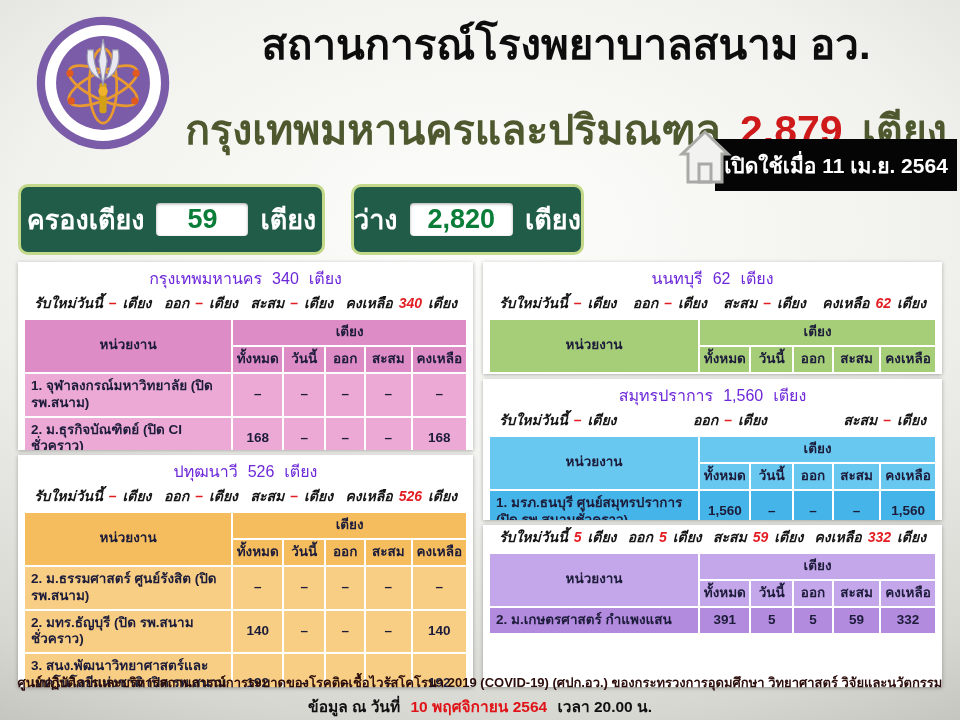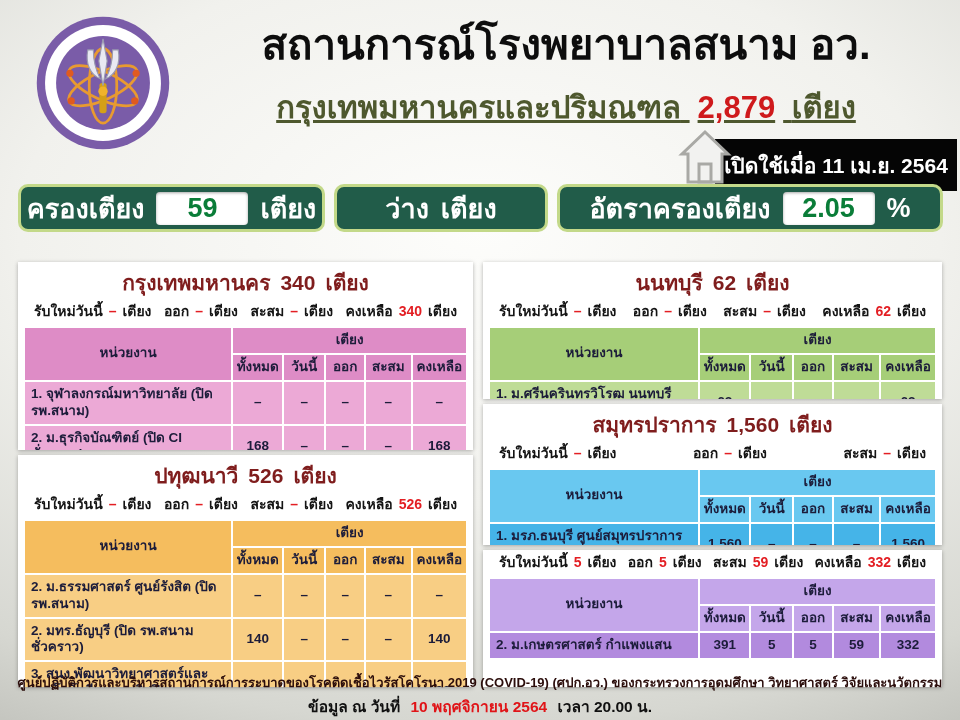--- a/index.html
+++ b/index.html
@@ -5,29 +5,29 @@
   html,body{margin:0;padding:0;}
   .page{
     position:relative;width:960px;height:720px;overflow:hidden;
     font-family:"Liberation Sans",sans-serif;
     background:radial-gradient(ellipse 120% 95% at 50% 32%, #fdfdfb 0%, #f1f1ed 40%, #d6d7d1 72%, #a9aaa4 100%);
   }
   
   .logo-wrap{position:absolute;left:34px;top:14px;width:138px;height:138px;}
   .hdr-text{position:absolute;left:180px;right:8px;top:22px;text-align:center;}
   .main-title{font-size:42px;font-weight:800;color:#0d0d0d;letter-spacing:0;line-height:1.1;}
-  .sub-title{margin-top:14px;font-size:31px;font-weight:800;color:#4e582e;text-decoration:underline;}
+  .sub-title{margin-top:29px;font-size:41px;font-weight:800;color:#4e582e;}
   .sub-title .red-val{color:#cf1a1c;margin:0 8px;}
   .date-box{
     position:absolute;right:3px;top:139px;width:242px;height:52px;background:#050505;
     color:#ffffff;font-size:21px;font-weight:800;display:flex;align-items:center;justify-content:center;
   }
   .house-wrap{position:absolute;right:228px;top:128px;width:54px;height:58px;z-index:2;}
   
-  .stats-row{position:absolute;left:18px;right:17px;top:184px;height:48px;display:flex;gap:9px;}
+  .stats-row{position:absolute;left:18px;right:17px;top:184px;height:71px;display:flex;gap:26px;}
   .stat-box{
     background:#215c49;border:3px solid #c3d989;border-radius:10px;box-sizing:border-box;
     color:#fff;display:flex;align-items:center;justify-content:center;gap:12px;
     font-size:27px;font-weight:800;
   }
   .stat-box .val{
     background:#ffffff;border-radius:4px;padding:1px 18px;color:#0a7d38;min-width:56px;text-align:center;
     box-shadow:inset 0 1px 3px rgba(0,0,0,.35);
   }
   .sb-0{flex:0 0 307px;} .sb-1{flex:0 0 214px;} .sb-2{flex:1;}
@@ -35,28 +35,28 @@
   .main{position:absolute;left:18px;right:18px;top:262px;bottom:33px;display:flex;gap:10px;}
   .col{display:flex;flex-direction:column;gap:5px;}
   .col-left{flex:0 0 455px;}
   .col-right{flex:1;}
   .card{
     background:#ffffff;box-shadow:0 1px 4px rgba(0,0,0,.3);
     padding:1px 5px 5px;box-sizing:border-box;overflow:hidden;
   }
   .col-left .card:nth-child(1){height:188px;}
   .col-left .card:nth-child(2){flex:1;}
-  .col-right .card:nth-child(1){height:137px;}
+  .col-right .card:nth-child(1){height:112px;}
   .col-right .card:nth-child(2){height:141px;}
   .col-right .card:nth-child(3){flex:1;}
-  .card-title{text-align:center;font-size:21px;font-weight:700;color:#7f1d1d;padding:3px 0 1px;}
+  .card-title{text-align:center;font-size:16px;font-weight:400;color:#6d28d9;padding:3px 0 1px;}
   .card-title span{margin:0 5px;}
   .summary{display:flex;justify-content:space-between;align-items:baseline;
     padding:0 8px 4px;font-size:14px;font-weight:700;color:#141414;}
-  .summary .seg span{margin:0 3px;}
+  .summary .seg span{margin:0 3px;font-style:italic;}
   .summary .red-val{color:#e31e23;}
   
   table.beds{width:100%;border-collapse:collapse;table-layout:fixed;}
   table.beds th,table.beds td{
     border:2px solid #ffffff;font-size:13.5px;font-weight:700;color:#1c1c3a;
     text-align:center;padding:4px 2px;line-height:1.25;
   }
   table.beds th{background:var(--head);}
   table.beds td{background:var(--row);}
   table.beds td.org{text-align:left;padding-left:6px;}
@@ -120,26 +120,22 @@
   <div class="date-box">เปิดใช้เมื่อ 11 เม.ย. 2564</div>
 
   <div class="stats-row">
     <div class="stat-box sb-0">
       <span>ครองเตียง</span>
       <span class="val">59</span>
       <span>เตียง</span>
     </div>
     <div class="stat-box sb-1">
       <span>ว่าง</span>
+      <span class="val">2,820</span>
       <span>เตียง</span>
-    </div>
-    <div class="stat-box sb-2">
-      <span>อัตราครองเตียง</span>
-      <span class="val">2.05</span>
-      <span>%</span>
     </div>
   </div>
 
   <div class="main">
     <div class="col col-left" id="col-left">
         <div class="card theme-pink">
           <div class="card-title"><span>กรุงเทพมหานคร</span><span>340</span><span>เตียง</span></div>
           <div class="summary">
             <span class="seg"><span>รับใหม่วันนี้</span><span class="red-val">–</span><span>เตียง</span></span>
             <span class="seg"><span>ออก</span><span class="red-val">–</span><span>เตียง</span></span>

